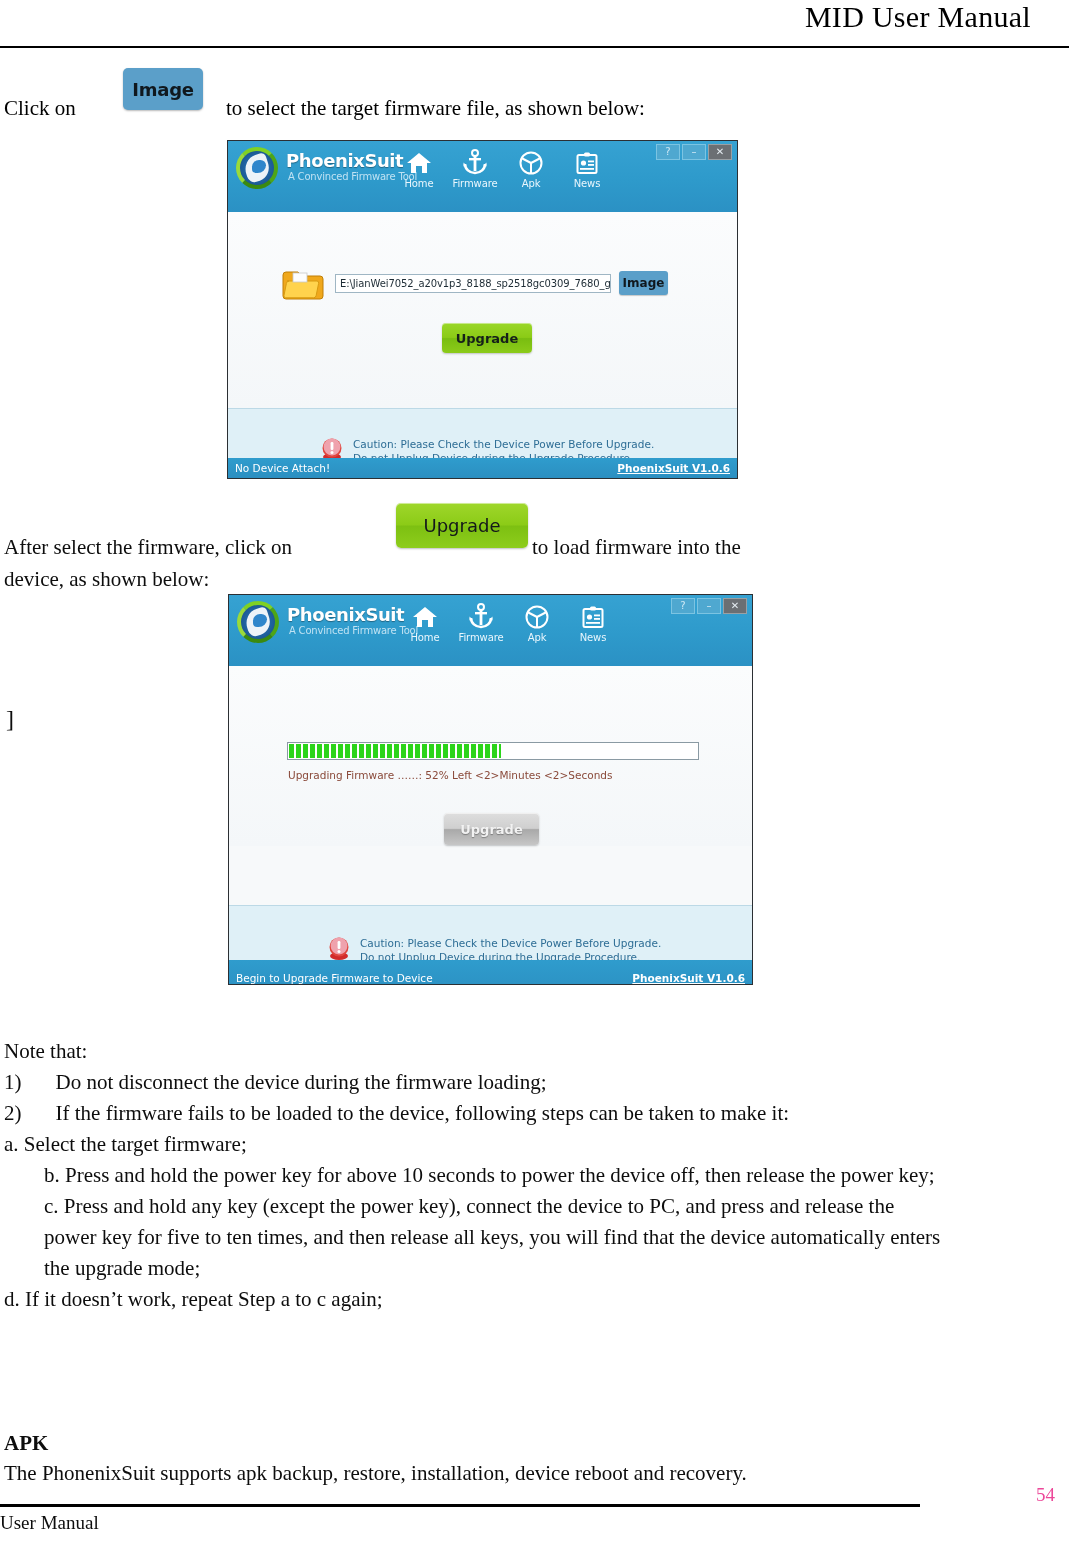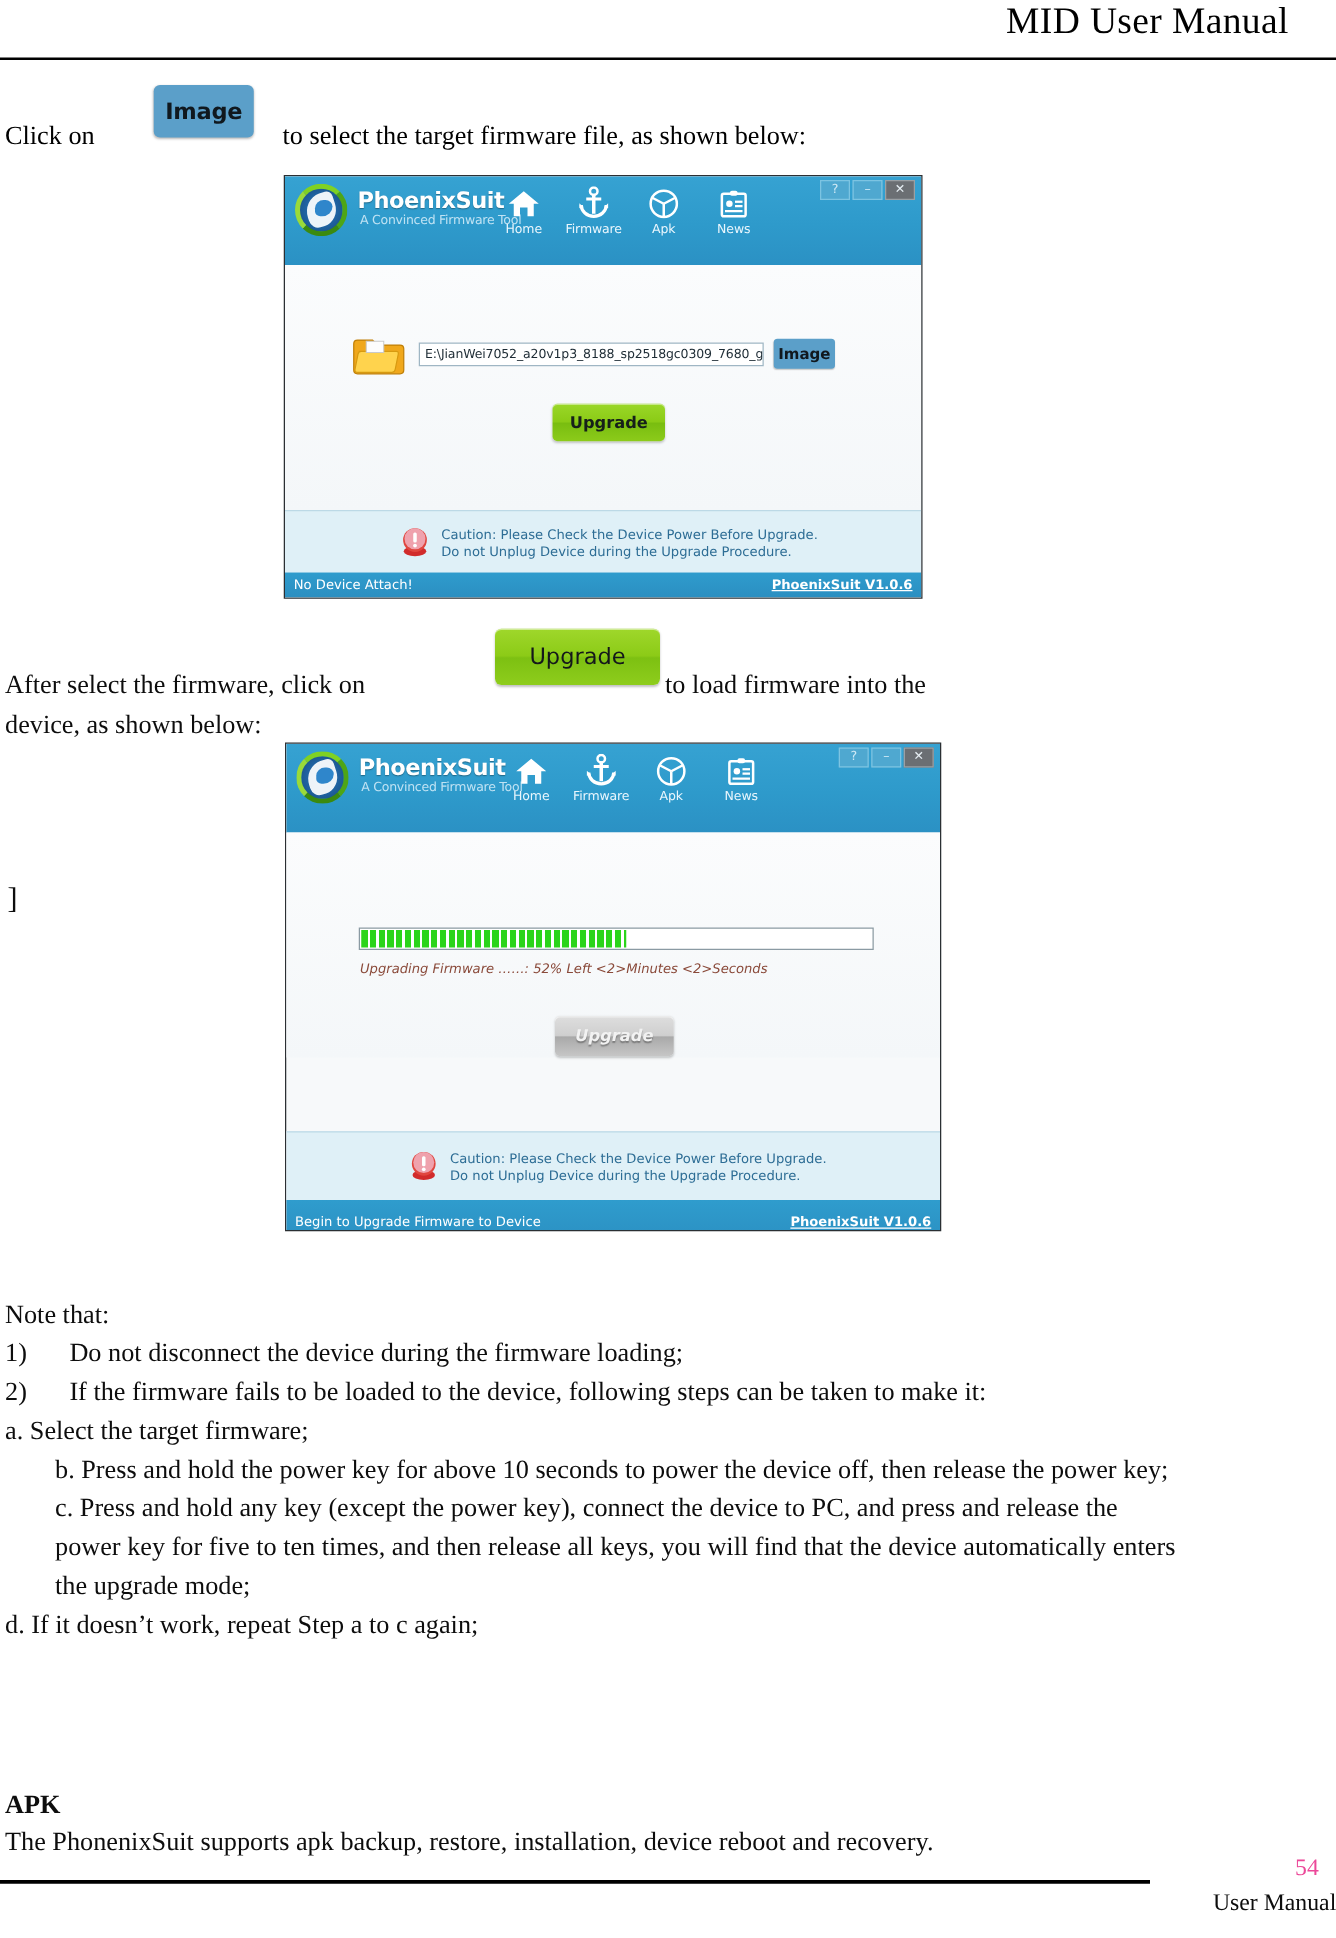--- a/index.html
+++ b/index.html
@@ -220,20 +220,21 @@
     width: 100%;
     background: #dff0f7;
     border-top: 1px solid #bcd9e6;
     box-sizing: border-box;
   }
   .ps-caution {
     position: absolute;
     display: flex;
     align-items: flex-start;
     gap: 9px;
+    margin-top: 16px;
   }
   .ps-caution-icon {
     width: 24px; height: 25px;
     flex: 0 0 24px;
     position: relative;
   }
   .ps-caution-text {
     font-family: "DejaVu Sans", sans-serif;
     font-size: 10.5px;
     line-height: 14px;
@@ -382,21 +383,21 @@
     top: 1504px;
     width: 920px;
     height: 3px;
     background: #000;
   }
   .footer-label {
     position: absolute;
     left: 0;
     top: 1512px;
     width: 1069px;
-    text-align: right;
+    text-align: left;
     font-family: "Liberation Serif", serif;
     font-size: 19px;
     color: #0d0d0d;
   }
   .page-number {
     position: absolute;
     right: 14px;
     top: 1484px;
     font-family: "Liberation Serif", serif;
     font-size: 19px;
@@ -599,21 +600,21 @@
             <rect x="13" y="9.5" width="6" height="1.8" fill="#fff"></rect>
             <rect x="13" y="13" width="6" height="1.8" fill="#fff"></rect>
             <rect x="5" y="17" width="14" height="1.8" fill="#fff"></rect>
           </svg>
         </span>
         <span class="ps-navlabel">News</span>
       </div>
     </div>
   </div>
 
-  <div class="ps-body" style="top:71px; height:180px;font-style:italic;">
+  <div class="ps-body" style="top:71px; height:180px;">
 
     <div class="ps-progress-outer" style="left:58px; top:76px; width:412px; height:18px;">
       <div class="ps-progress-fill" id="prog-fill" style="width: 52%;"></div>
     </div>
 
     <div class="ps-progress-label" style="left:59px; top:103px;">Upgrading Firmware ……: 52%     Left &lt;2&gt;Minutes &lt;2&gt;Seconds</div>
 
     <div class="ps-upgrade-btn gray" style="left:215px; top:147px; width:95px; height:32px;">Upgrade</div>
   </div>
 

